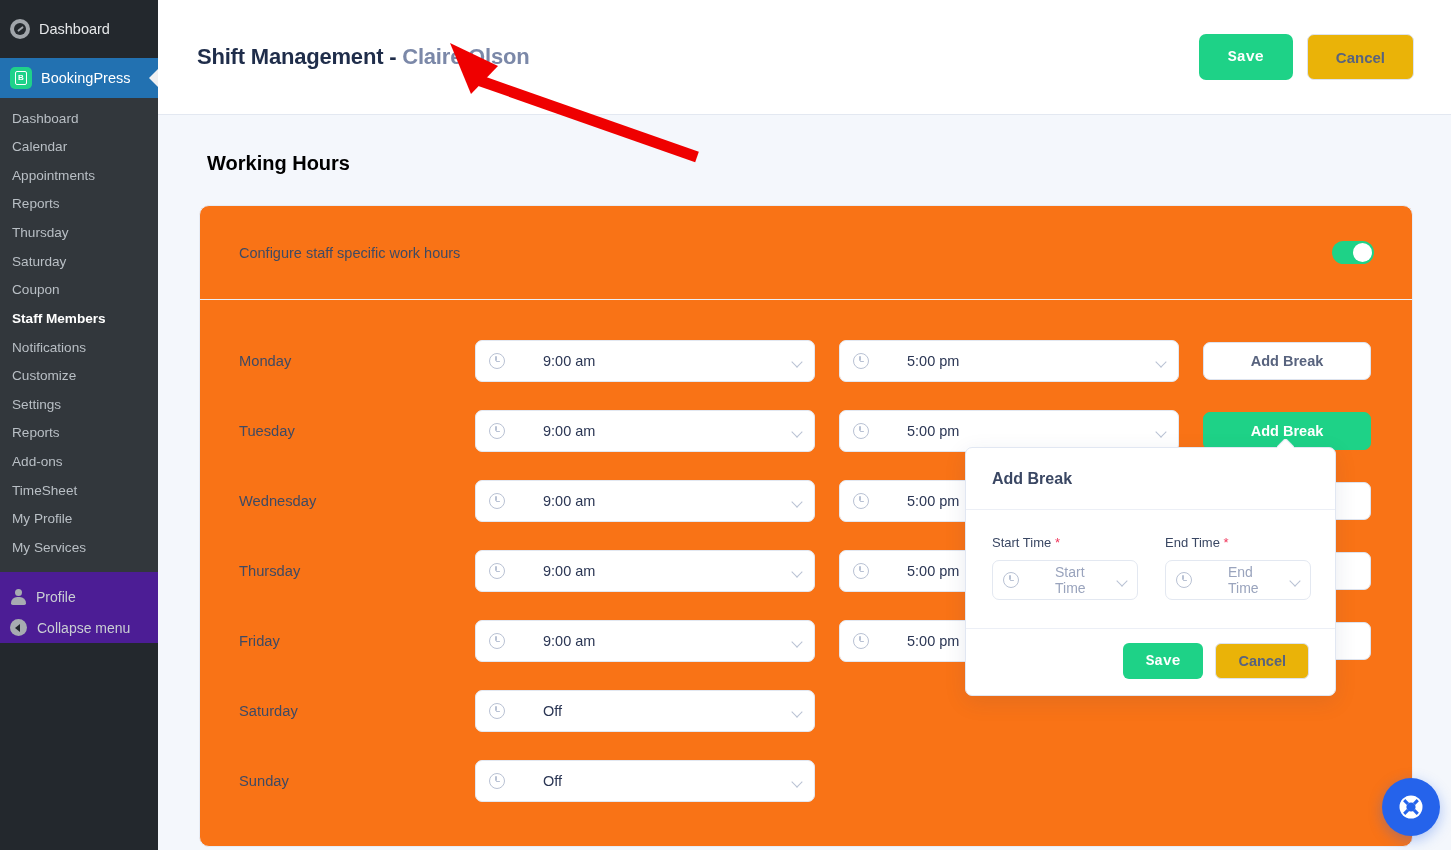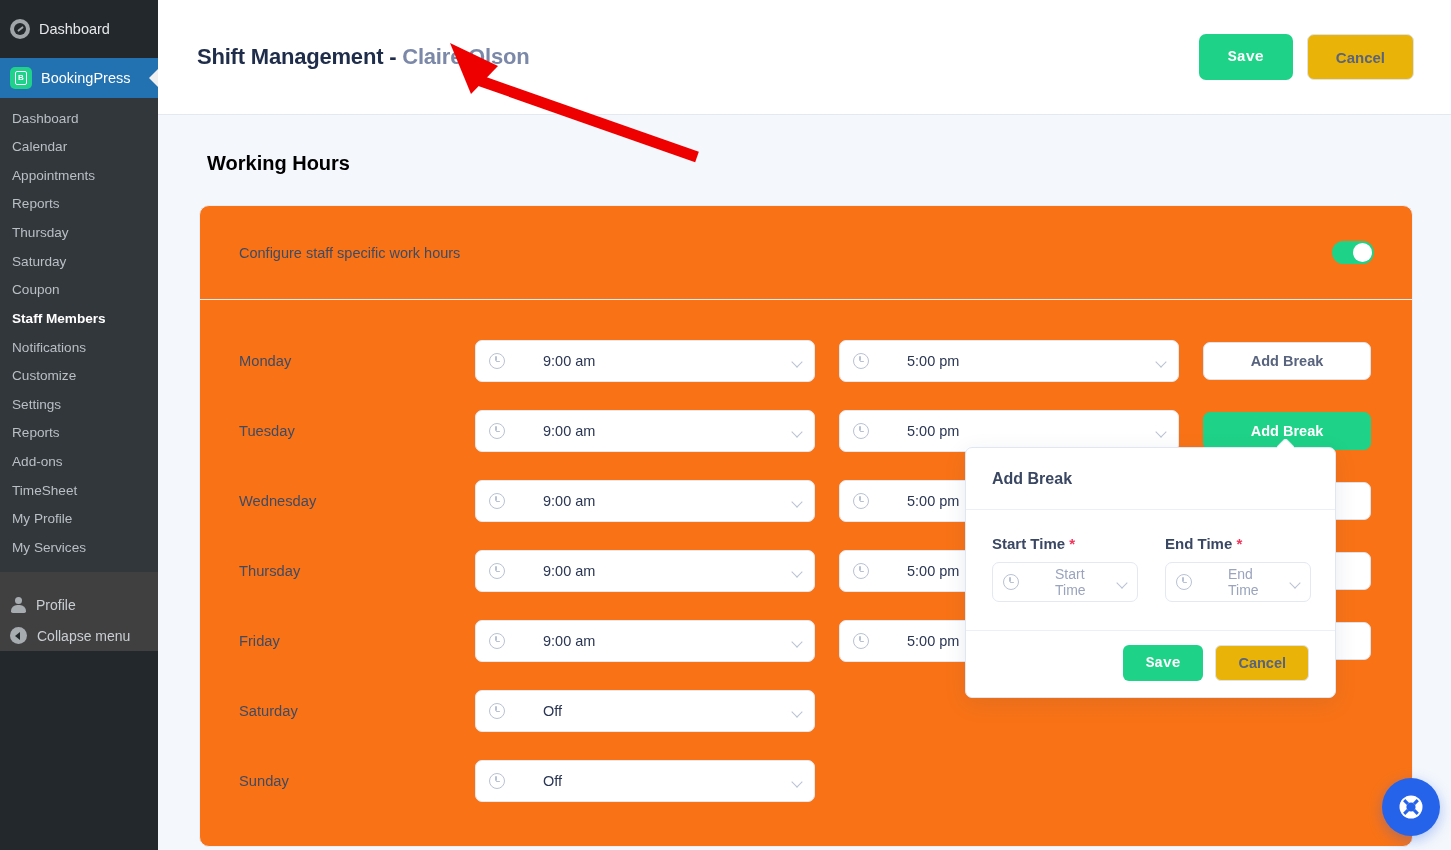--- a/index.html
+++ b/index.html
@@ -57,21 +57,21 @@
     width: 12px; height: 14px; border: 1.6px solid #fff; border-radius: 2px;
     display:flex;align-items:center;justify-content:center;
     color:#fff; font-size:8px; font-weight: bold; line-height:1;
   }
   .wp-submenu { background: #32373c; padding: 6px 0 10px 0; }
   .wp-submenu .item {
     padding: 6.5px 0 6.5px 12px; font-size: 13.6px; color: #b9bfc5;
     cursor: pointer; line-height: 1.15;
   }
   .wp-submenu .item.active { color: #fff; font-weight: bold; }
-  .wp-bottom { background: #404040; padding-top: 18px; }
+  .wp-bottom { background: #4c1d95; padding-top: 10px; }
   .wp-bottom .item {
     display: flex; align-items: center; gap: 10px;
     padding: 7px 0 7px 10px; font-size: 14px; color: #c9ced3; cursor: pointer;
   }
   .person-icon{
     width:16px;height:16px;flex:0 0 16px;position:relative;
   }
   .person-icon::before{
     content:"";position:absolute;left:5px;top:0;width:7px;height:7px;border-radius:50%;background:#a7acb1;
   }
@@ -197,21 +197,21 @@
     border-left:1px solid #e1e7f2; border-top:1px solid #e1e7f2;
     transform: rotate(45deg);
   }
   .popup-head {
     height: 62px; border-bottom: 1px solid #eceff6;
     display:flex; align-items:center; padding-left: 26px;
   }
   .popup-title { font-size: 16px; font-weight: bold; color: #3a4763; }
   .popup-body { padding: 25px 26px 28px 26px; display: flex; gap: 27px; }
   .field-label {
-    font-size: 15px; font-weight: bold; color: #3a4763; margin-bottom: 10px;
+    font-size: 13px; font-weight: normal; color: #3a4763; margin-bottom: 10px;
   }
   .req { color: #f0365b; }
   .field .select { width: 146px; flex: 0 0 146px; height: 40px; padding: 0 10px; gap: 8px; }
   .field .select .value { font-size: 14px; }
   .popup-foot {
     border-top: 1px solid #eceff6; padding: 14px 26px 16px 26px;
     display: flex; justify-content: flex-end; gap: 12px;
   }
   .popup-foot .btn { height: 36px; padding: 0 22px; font-size: 14.5px; border-radius: 6px;}
 

